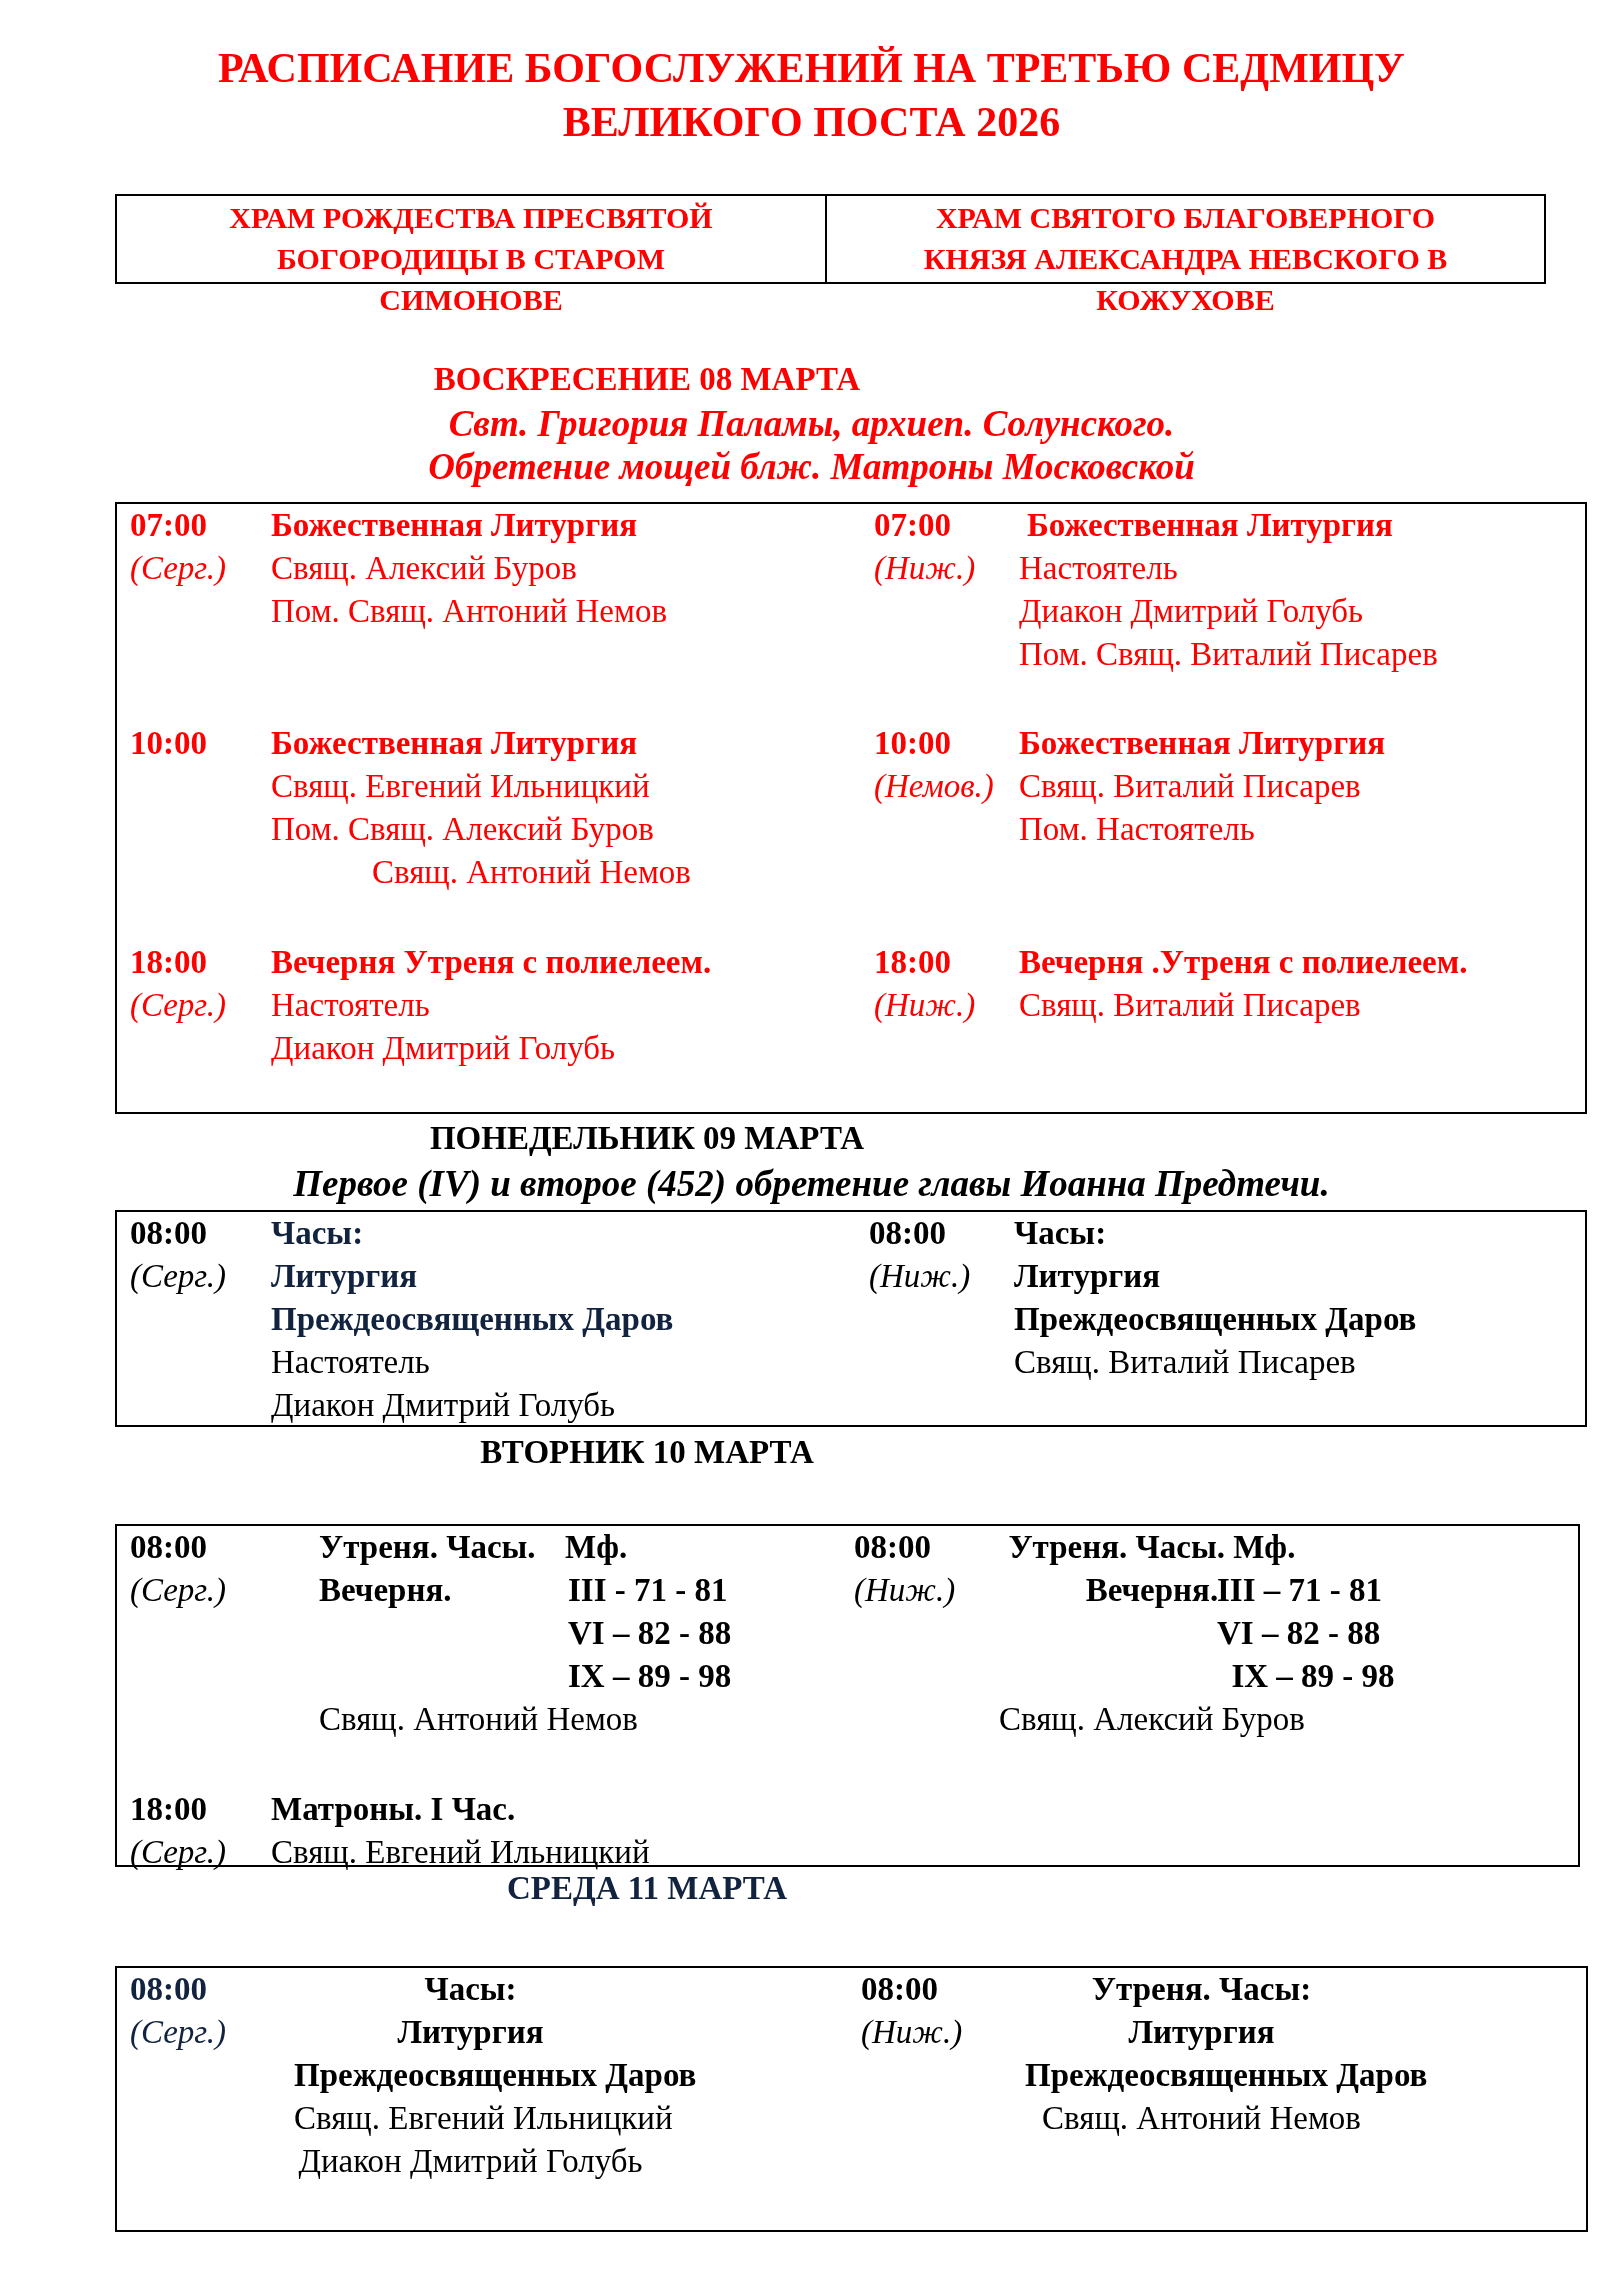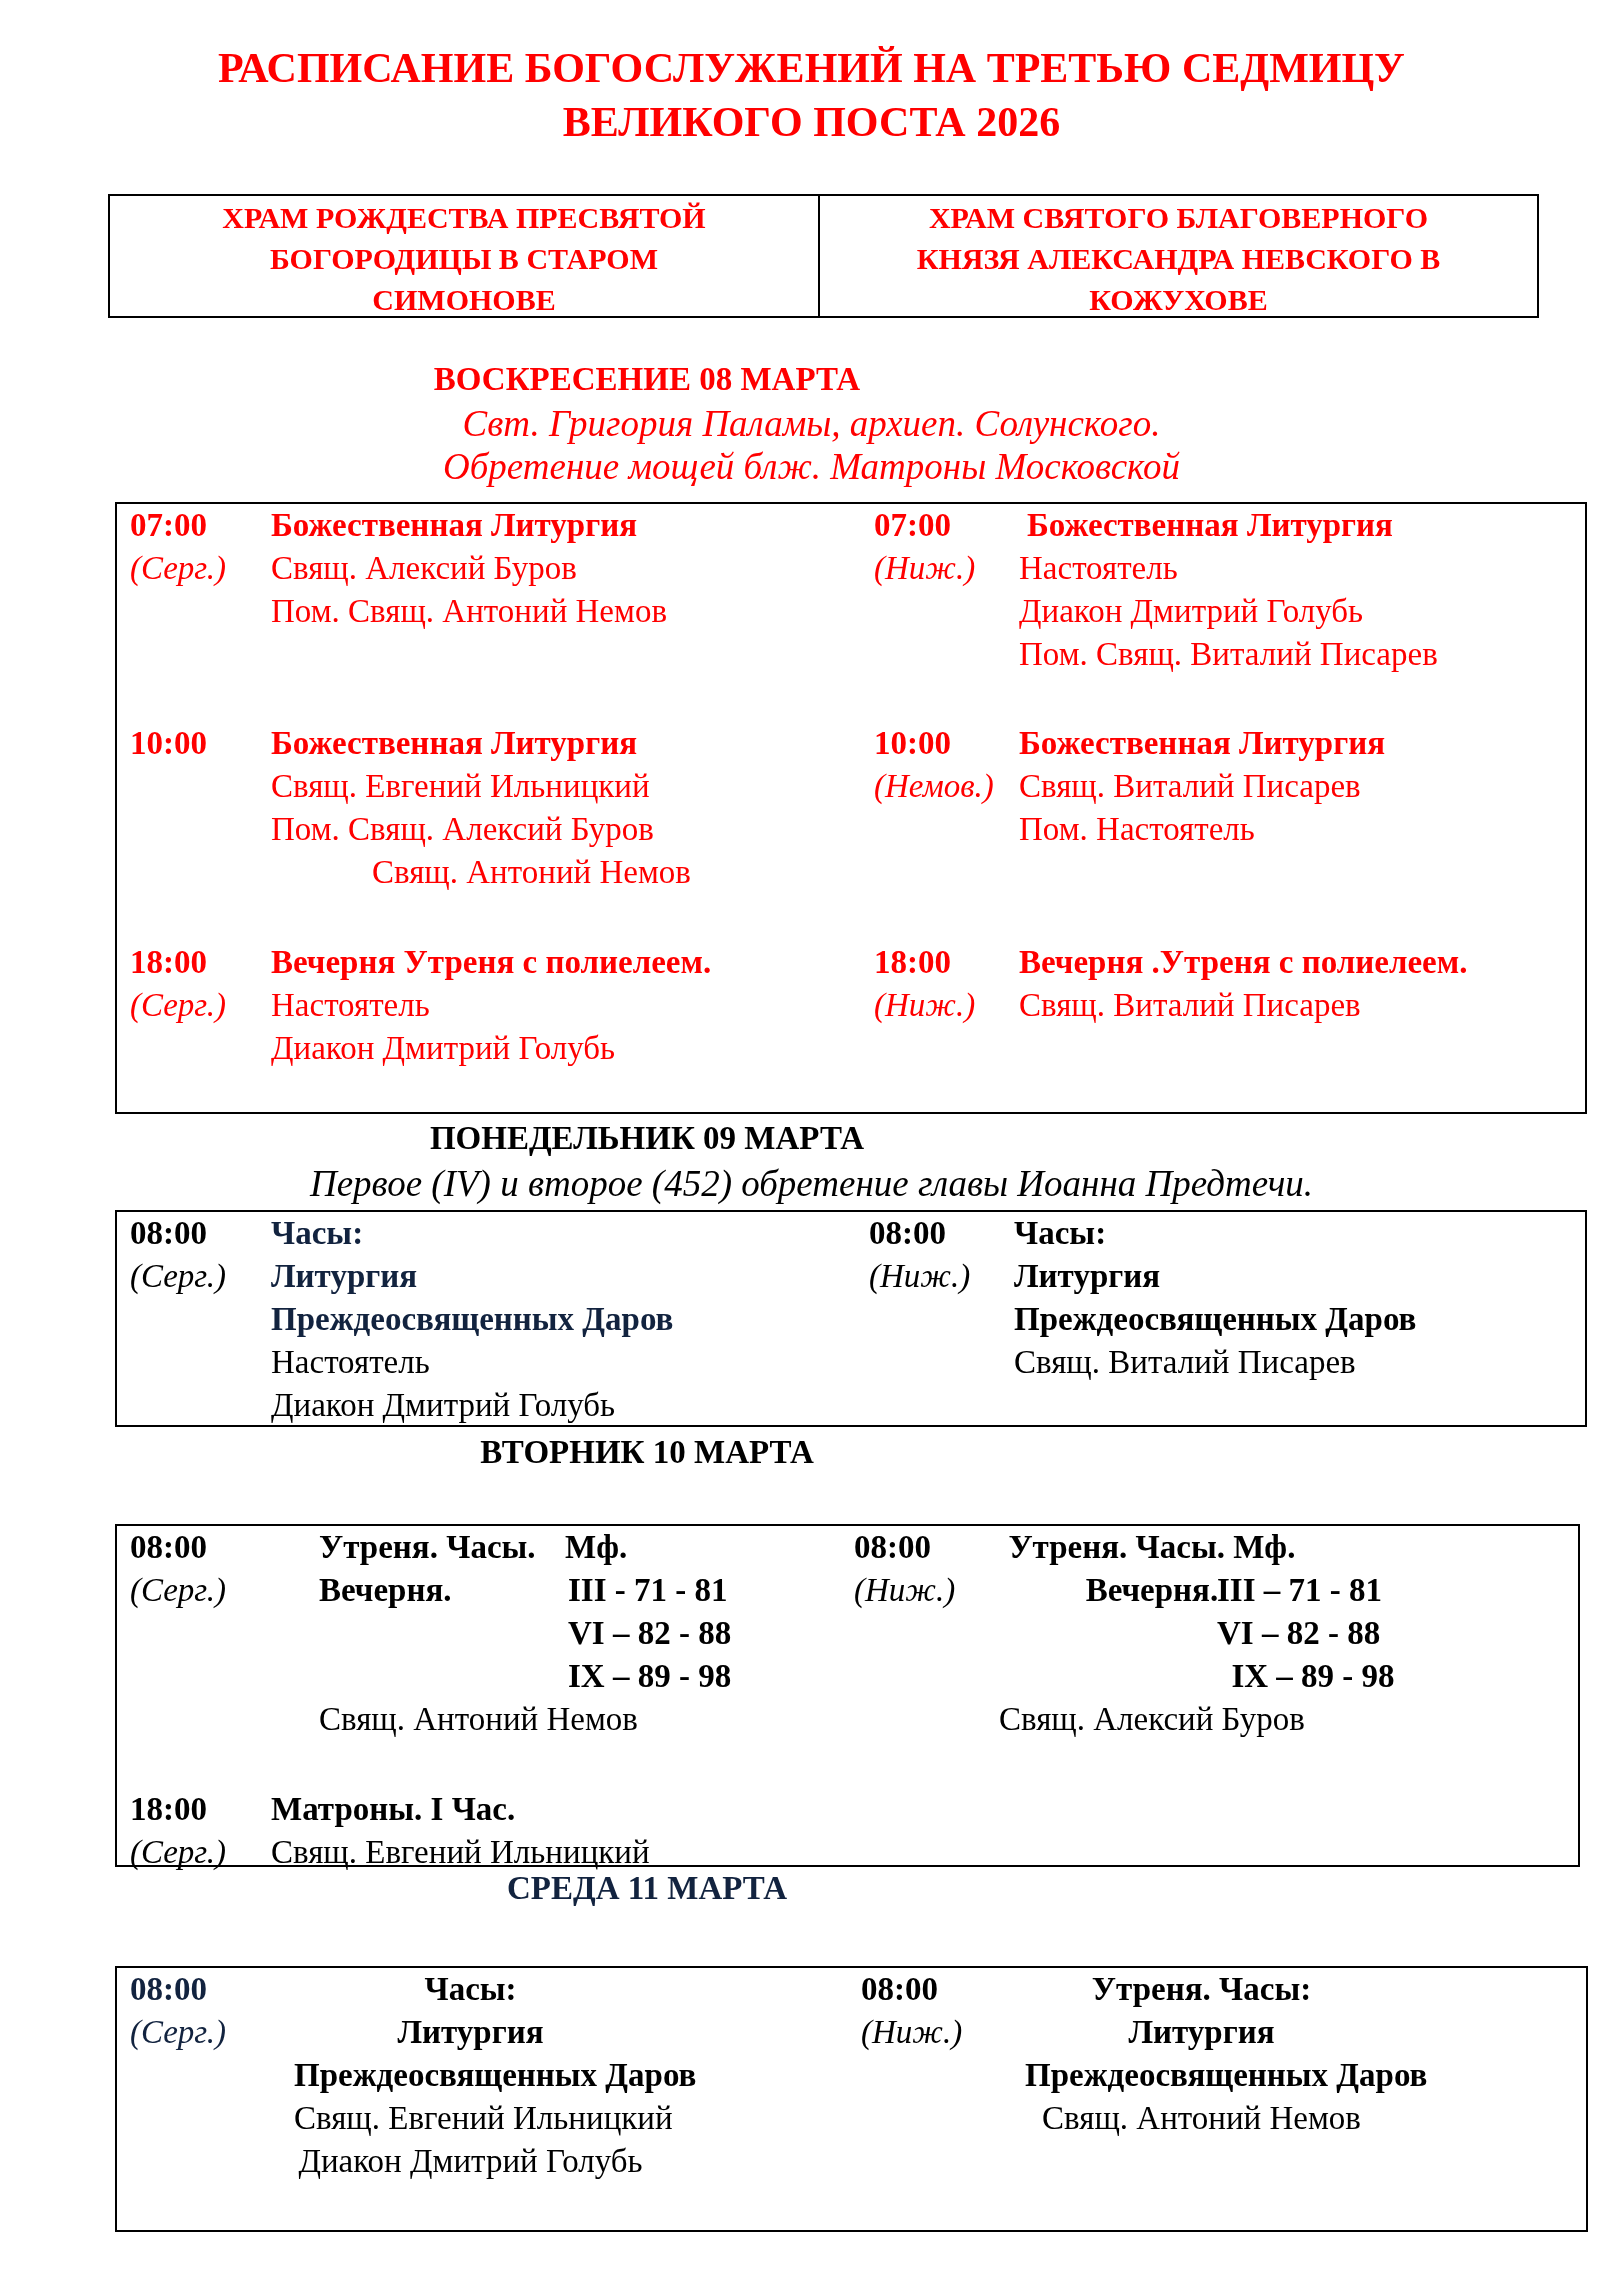--- a/index.html
+++ b/index.html
@@ -10,35 +10,35 @@
   }
   .abs { position: absolute; }
   .title {
     left: 0; width: 1623px; text-align: center; color: #ff0000;
     font-weight: bold; font-size: 42px; line-height: 54px; top: 41px;
   }
   .title div { white-space: nowrap; }
 
   
   .church-box {
-    left: 108px; top: 194px; width: 1431px; height: 124px;
+    left: 115px; top: 194px; width: 1431px; height: 90px;
     border: 2.6px solid #000; box-sizing: border-box; display: flex;
   }
   .church-box .cell {
     flex: 1; color: #ff0000; font-weight: bold; font-size: 30px; line-height: 41px;
     text-align: center; padding-top: 1.3px;
   }
   .church-box .cell:first-child { border-right: 2px solid #000; flex: 0 0 708px; }
 
   .day-heading {
     left: 0; width: 1294px; text-align: center; font-weight: bold;
     font-size: 33px; line-height: 43px; white-space: nowrap;
   }
   .feast {
-    left: 0; width: 1623px; text-align: center; font-weight: normal; font-style: italic;
+    left: 0; width: 1623px; text-align: center; font-weight: bold; font-style: italic;
     font-size: 37px; line-height: 43px; white-space: nowrap;
   }
 
   .box {
     border: 2.6px solid #000; box-sizing: border-box; left: 115px;
   }
   .entry { position: absolute; font-size: 33px; line-height: 43px; white-space: nowrap; }
   .entry .time { position: absolute; left: 0; top: 0; font-weight: bold; }
   .entry .place { position: absolute; left: 0; top: 43px; font-style: italic; }
   .entry .lines { position: absolute; top: 0; }

